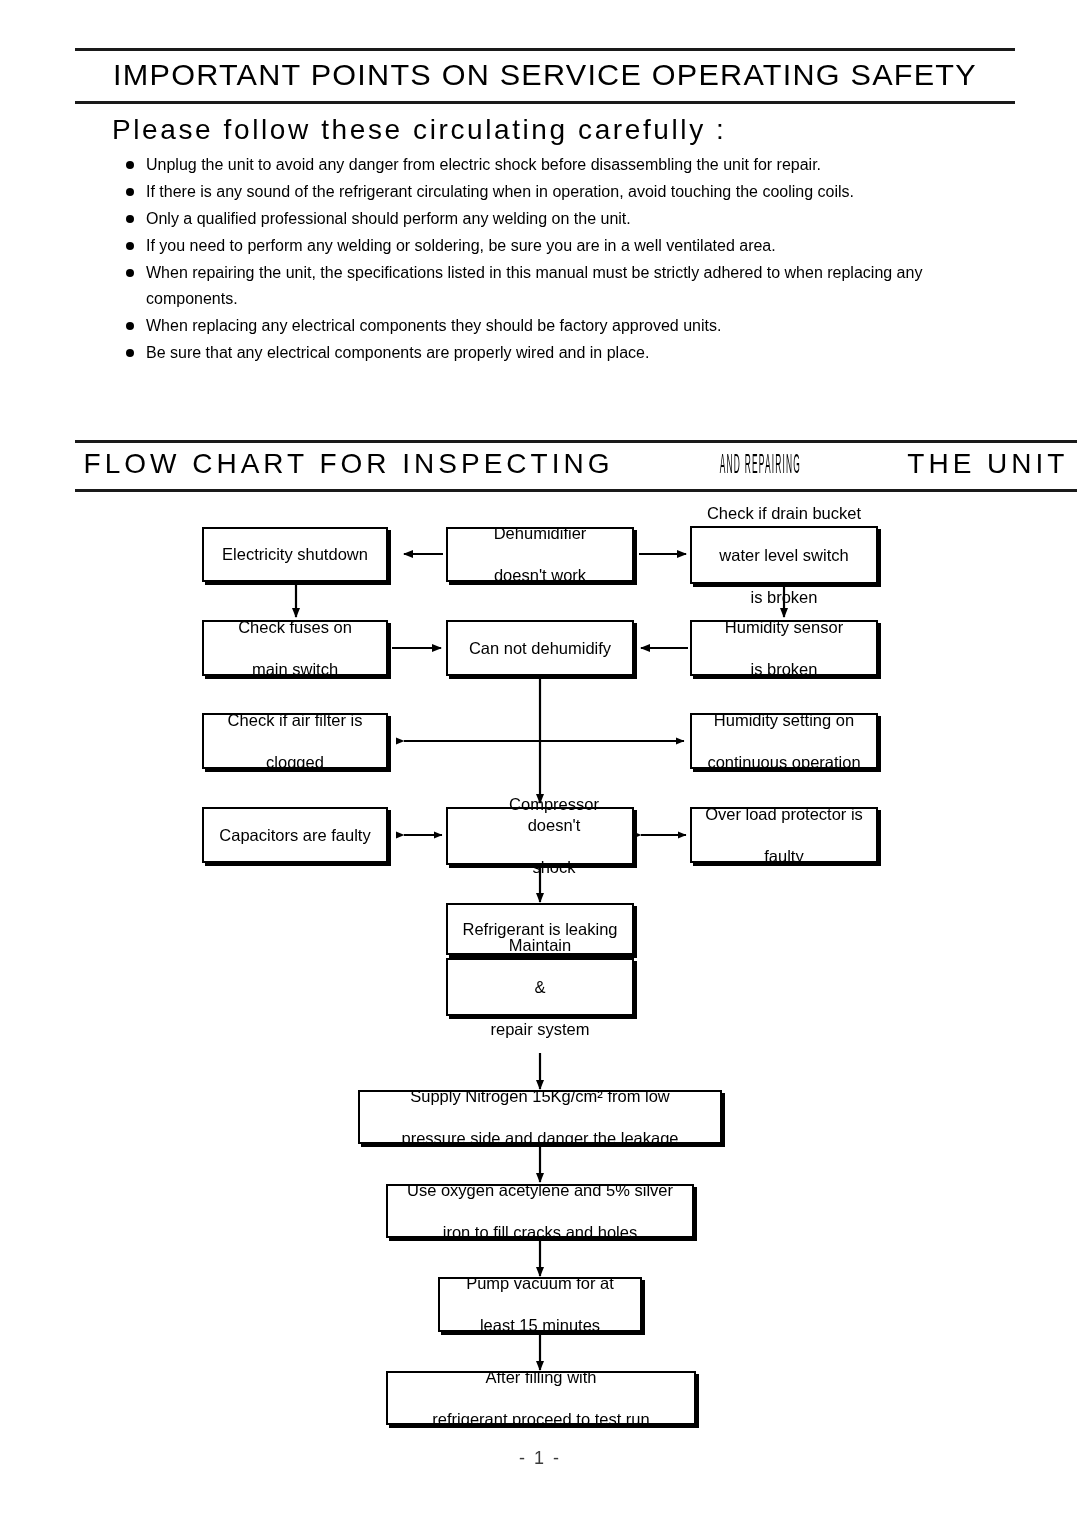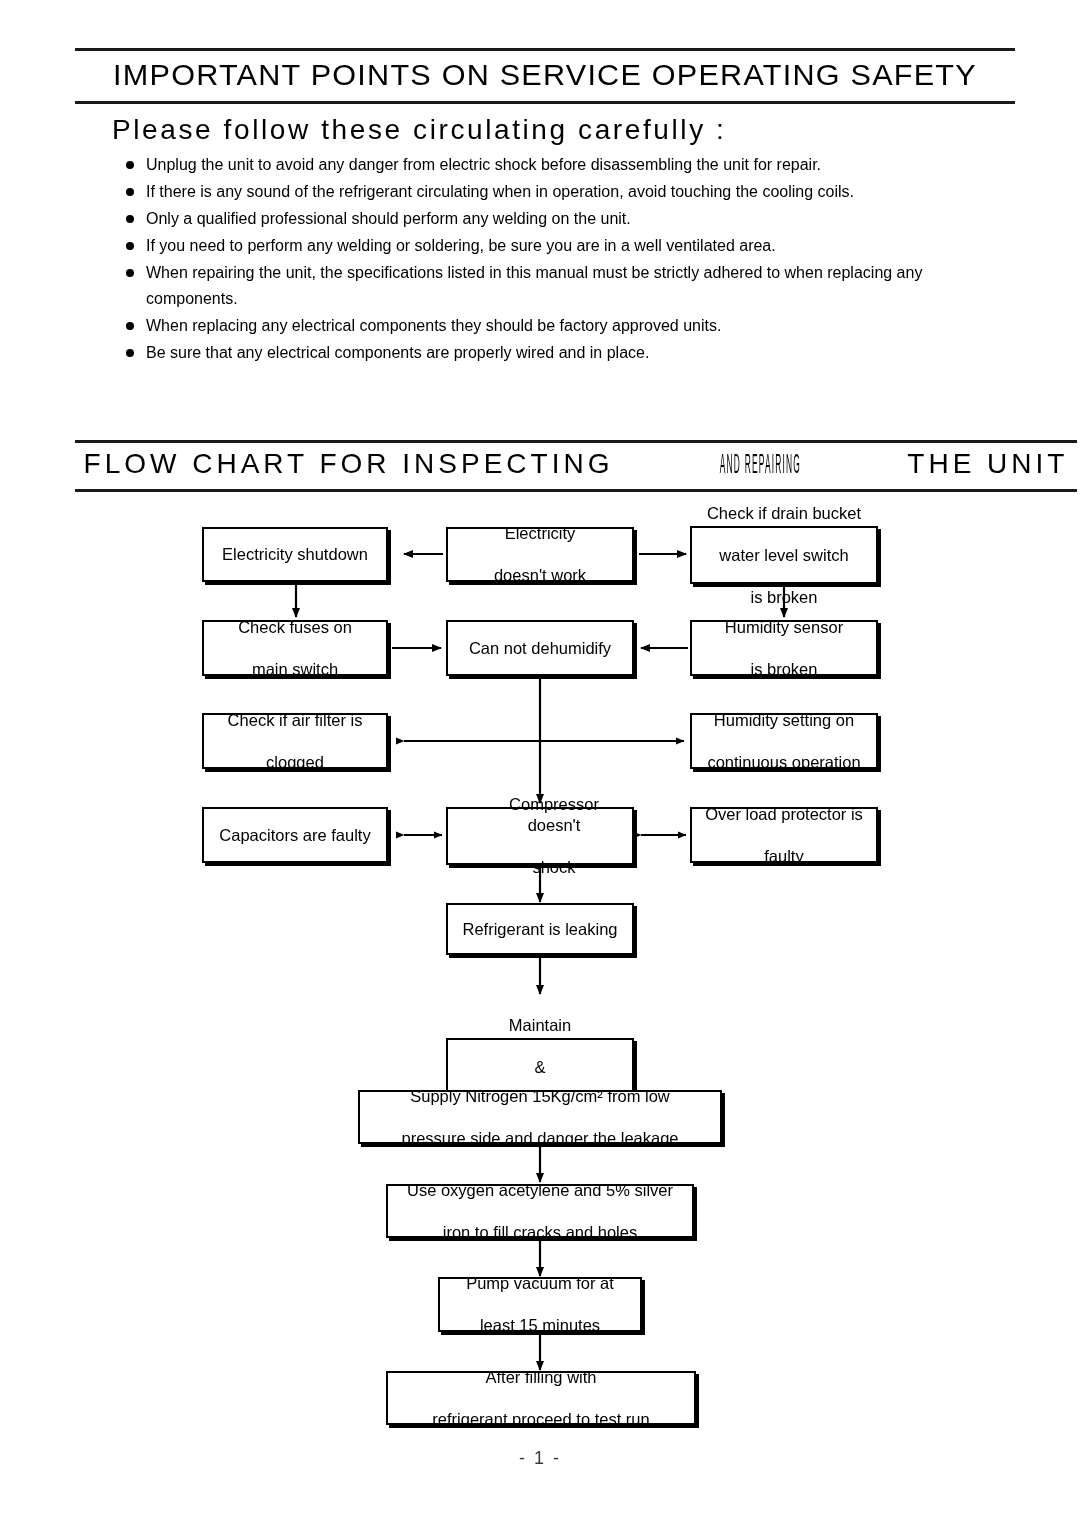--- a/index.html
+++ b/index.html
@@ -230,21 +230,21 @@
       <line x1="540" y1="1332" x2="540" y2="1370" stroke="#000" stroke-width="2.2" marker-end="url(#ah)"></line>
     </svg>
   </div>
 
   <div class="node" style="left:202px; top:527px; width:186px; height:55px;">
     <span>Electricity shutdown</span>
   </div>
 
   <div class="node" style="left:446px; top:527px; width:188px; height:55px;">
     <span>
-      <span>Electricity</span><br>
+      <span>Dehumidifier</span><br>
       <span>doesn't work</span>
     </span>
   </div>
 
   <div class="node" style="left:690px; top:526px; width:188px; height:58px;">
     <span>
       <span>Check if drain bucket</span><br>
       <span>water level switch</span><br>
       <span>is broken</span>
     </span>
@@ -297,21 +297,21 @@
     <span>
       <span>Over load protector is</span><br>
       <span>faulty</span>
     </span>
   </div>
 
   <div class="node" style="left:446px; top:903px; width:188px; height:52px;">
     <span>Refrigerant is leaking</span>
   </div>
 
-  <div class="node" style="left:446px; top:1038px; width:188px; height:58px;">
+  <div class="node" style="left:446px; top:958px; width:188px; height:58px;">
     <span>
       <span>Maintain</span><br>
       <span>&amp;</span><br>
       <span>repair system</span>
     </span>
   </div>
 
   <div class="node" style="left:358px; top:1090px; width:364px; height:54px;">
     <span>
       <span>Supply Nitrogen 15Kg/cm² from low</span><br>

